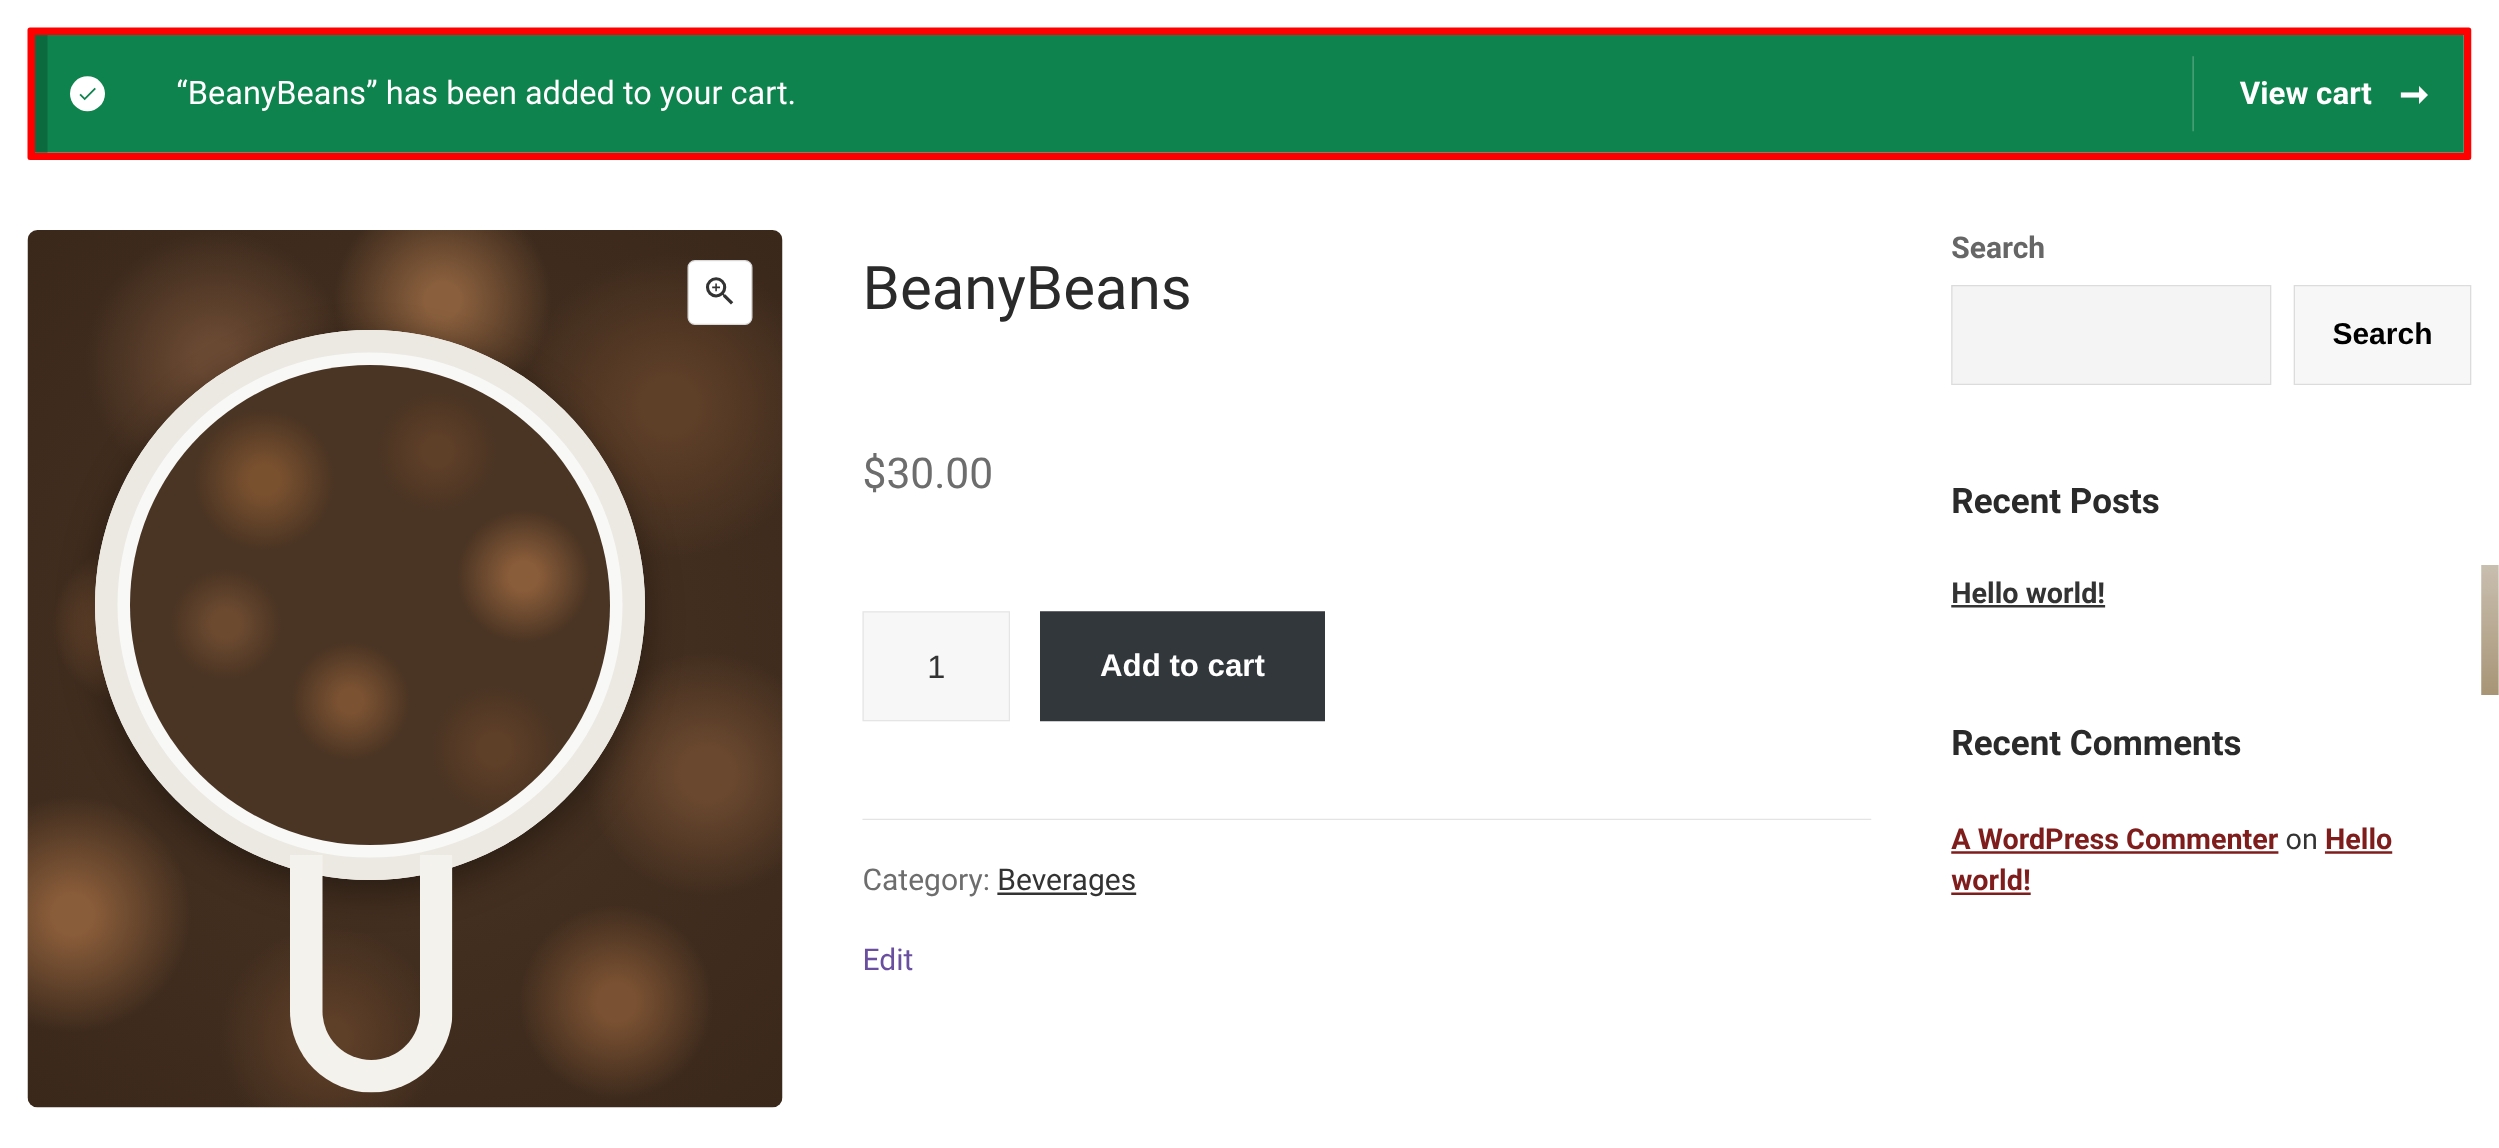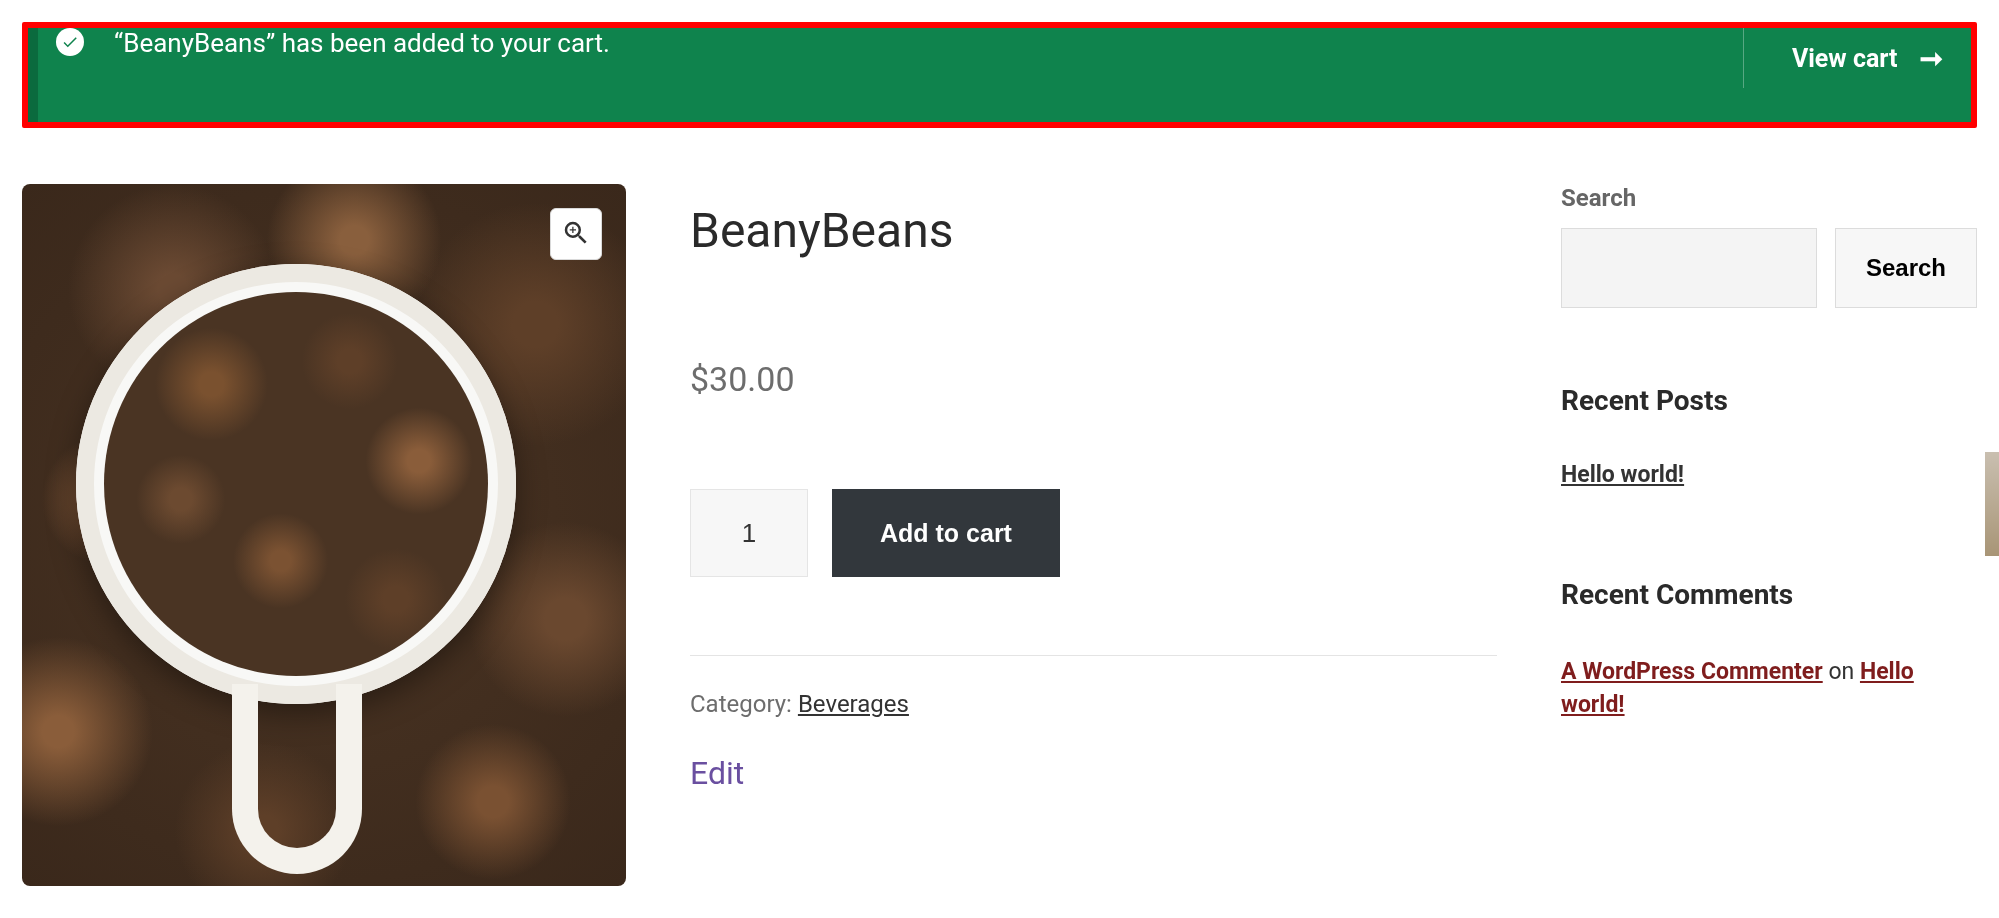--- a/index.html
+++ b/index.html
@@ -15,38 +15,40 @@
   
   .notice-wrap {
     border: 6px solid #ff0000;
     border-radius: 2px;
     margin-bottom: 56px;
   }
   .notice {
     background: #0f834d;
     color: #fff;
     display: flex;
+    align-items: center;
     height: 94px;
     padding: 0 28px 0 18px;
     border-left: 10px solid #0b6a3e;
+    gap: 27px;
   }
   .notice .check {
     width: 28px; height: 28px;
     border-radius: 50%;
     background: #fff;
     display: flex; align-items: center; justify-content: center;
     margin-right: 30px;
   }
   .notice .check svg { width: 18px; height: 18px; }
   .notice .msg { font-size: 26px; flex: 1; }
   .notice .view-cart {
     display: flex; align-items: center;
     font-size: 25px; font-weight: 700;
     color: #fff; text-decoration: none;
-    padding-left: 48px;
+    padding-left: 37px;
     border-left: 1px solid rgba(255,255,255,0.3);
     height: 60px;
   }
   .notice .view-cart .arrow { margin-left: 22px; font-size: 28px; }
 
   
   .content { display: flex; gap: 64px; }
   .col-image { width: 604px; flex: 0 0 604px; }
   .col-summary { flex: 1; min-width: 0; }
   .col-sidebar { width: 416px; flex: 0 0 416px; }
@@ -134,21 +136,21 @@
     background: #32373c;
     color: #fff;
     border: none;
     font-size: 25px;
     font-weight: 700;
     cursor: pointer;
   }
   .meta-sep { border: 0; border-top: 1px solid #e4e4e4; margin-bottom: 34px; }
   .meta-row { font-size: 24px; color: #6d6d6d; margin-bottom: 36px; }
   .meta-row a { color: #333; text-decoration: underline; }
-  .edit-link { font-size: 32px; margin-top: 20px; }
+  .edit-link { font-size: 24px; margin-top: 20px; }
   .edit-link a { color: #6a4fa0; text-decoration: none; }
 
   
   .side-label { font-size: 24px; font-weight: 700; color: #666; margin-bottom: 16px; }
   .search-row { display: flex; gap: 18px; margin-bottom: 76px; }
   .search-box {
     flex: 1; height: 80px;
     border: 1px solid #dcdcdc;
     background: #f4f4f4;
   }

